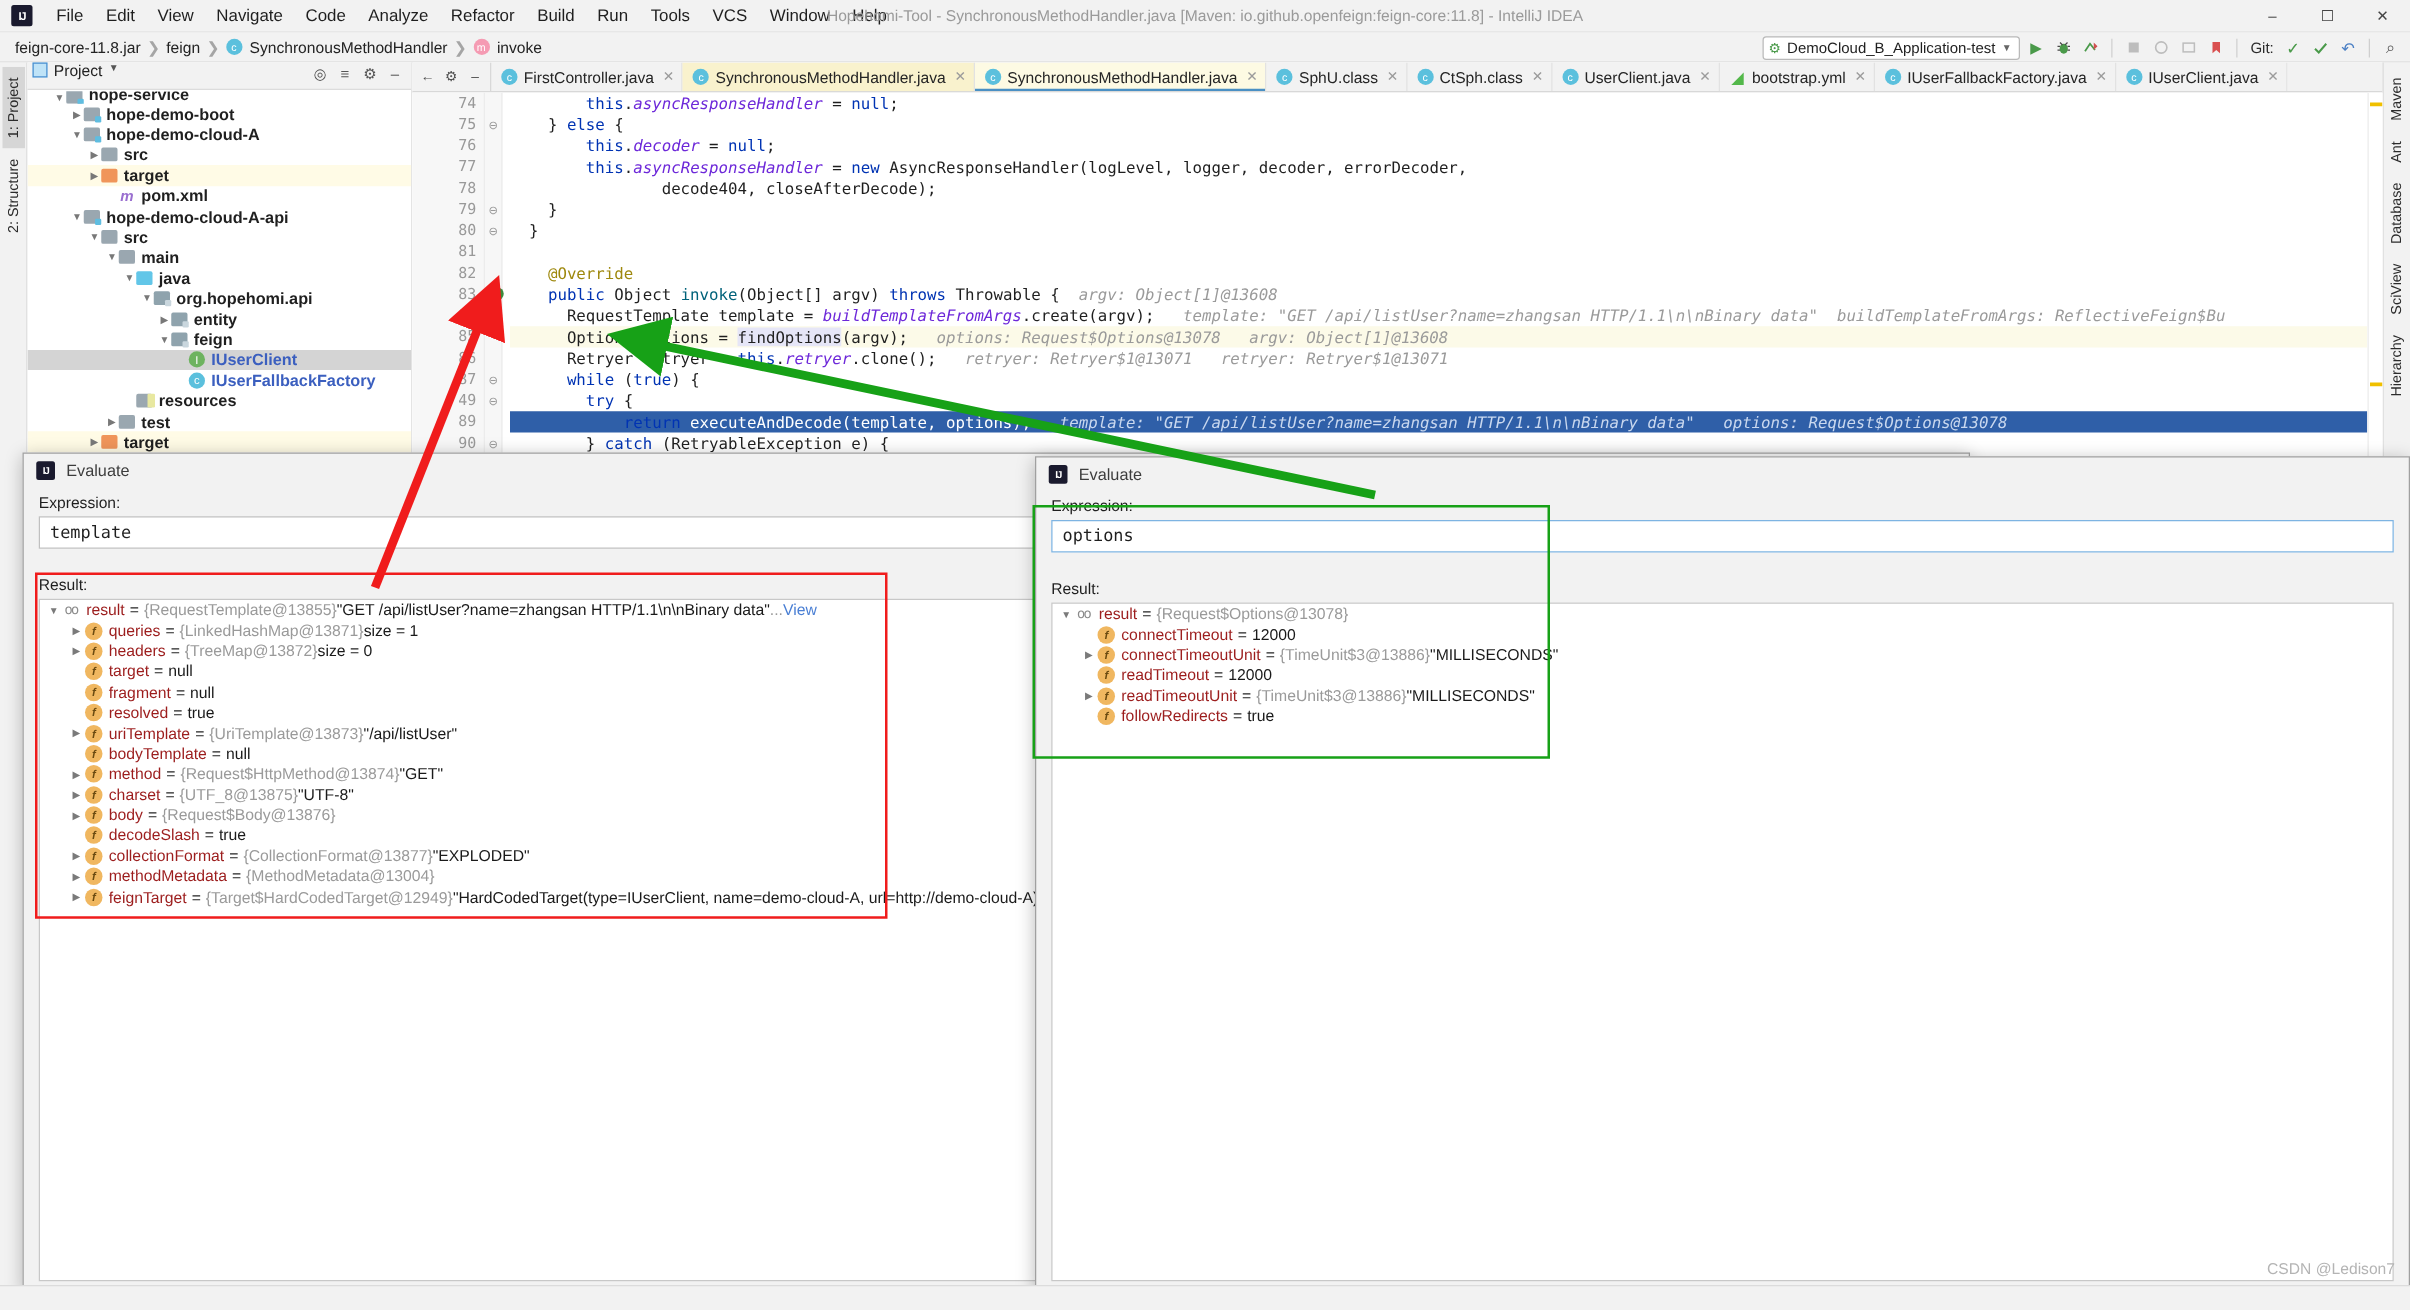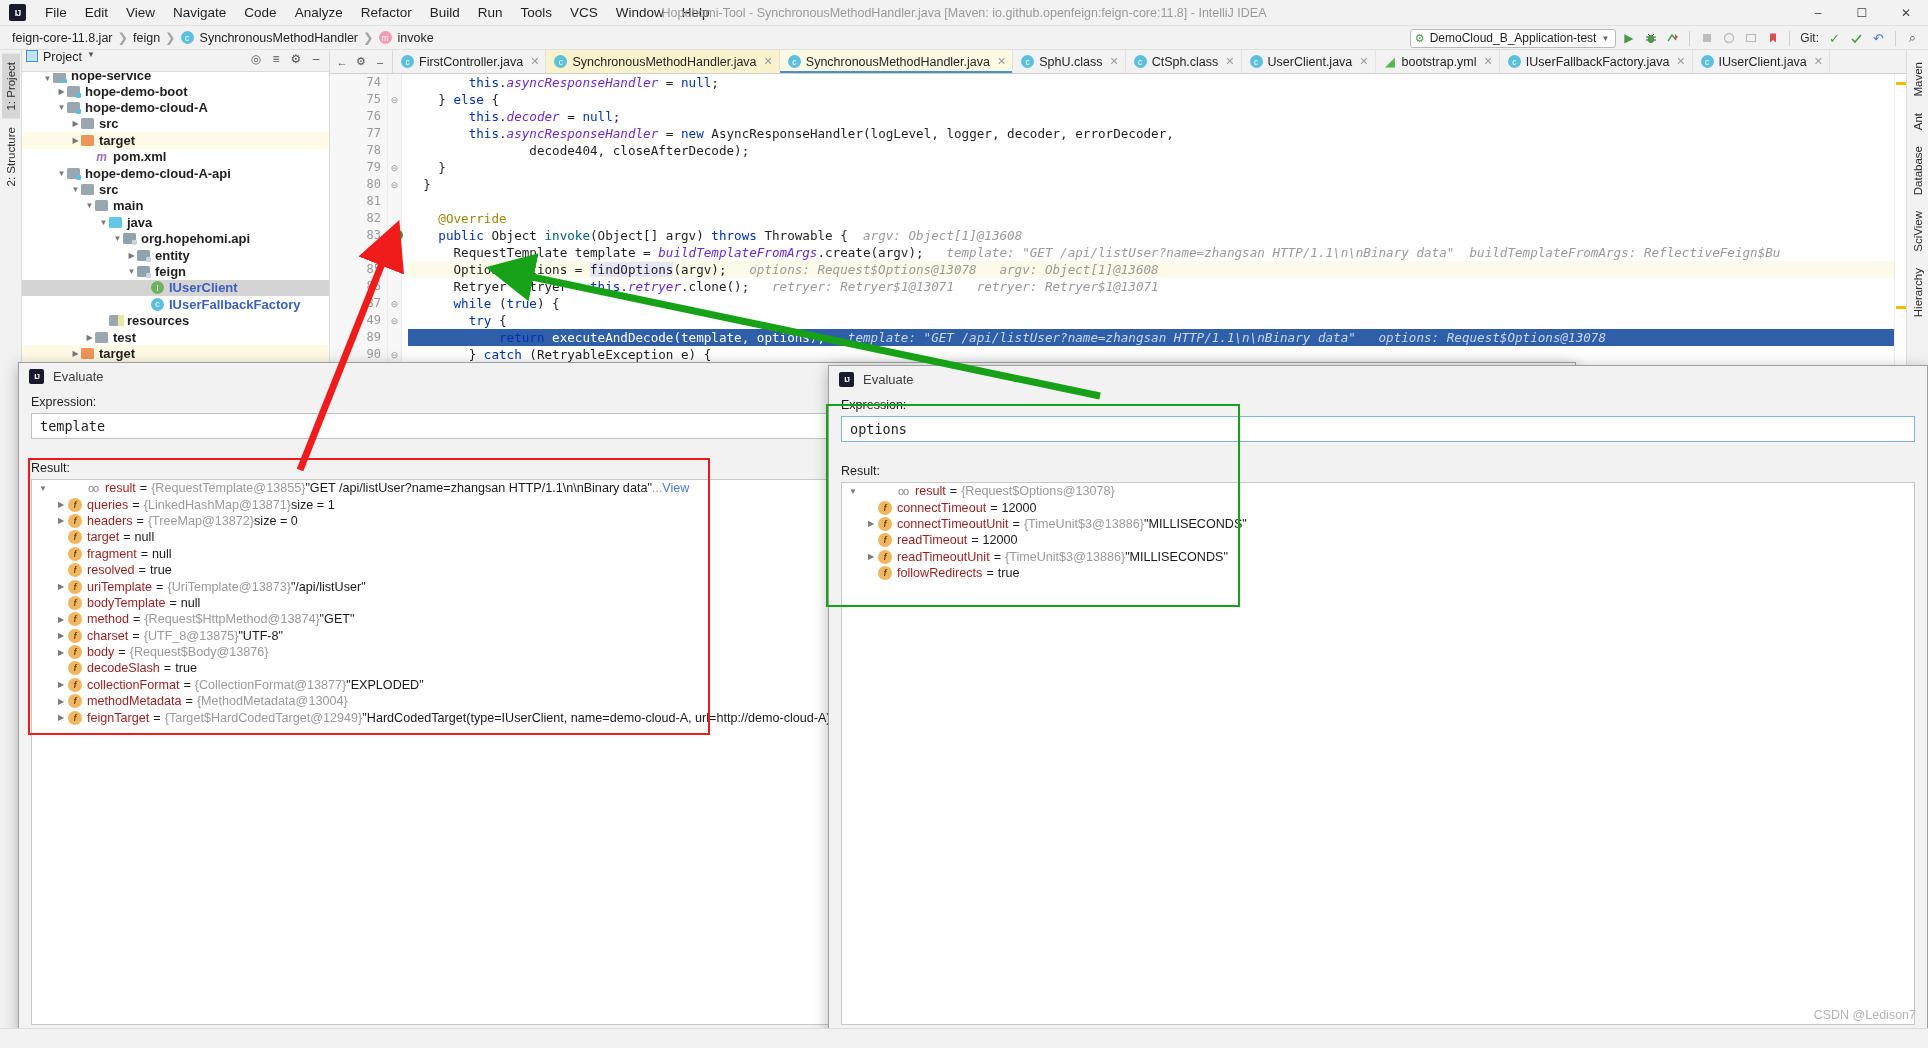--- a/index.html
+++ b/index.html
@@ -158,21 +158,21 @@
     height:26px; background:#fff; border:1px solid #c0c0c0; display:flex; align-items:center;
     padding:0 8px; font-family:"DejaVu Sans Mono", monospace; font-size:13.5px; color:#1f1f1f;
   }
   .expr-input.focus{ border:1.5px solid #7eb4e2; }
   .res-area{ flex:1; background:#fff; border:1px solid #c8c8c8; overflow:hidden; min-height:0;}
   .vrow{ height:16.4px; display:flex; align-items:center; white-space:nowrap; font-size:12.6px; padding-left:4px;}
   .varrow{ width:14px; text-align:center; font-size:8px; color:#7a7a7a; flex:none;}
   .vico{ width:14px;height:14px; flex:none; margin-right:5px; display:flex;align-items:center;justify-content:center;
          font-size:9px; color:#fff; border-radius:50%;}
   .vico.f{ background:#f0b760; color:#6a4a10; font-style:italic; font-weight:bold;}
-  .vico.res{ background:transparent; color:#8a8a8a; font-size:11px; letter-spacing:-1px;margin-left:36px;}
+  .vico.res{ background:transparent; color:#8a8a8a; font-size:11px; letter-spacing:-1px;}
   .vname{ color:#9c1d1d; }
   .veq{ color:#1f1f1f; padding:0 4px;}
   .vtype{ color:#9a9a9a;}
   .vval{ color:#1a1a1a;}
   .vlink{ color:#4a7fd4; }
 
   
   .frame{ position:absolute; pointer-events:none; }
   .frame.red{ border:2.5px solid #f01c1c; }
   .frame.green{ border:2.5px solid #17a117; }

